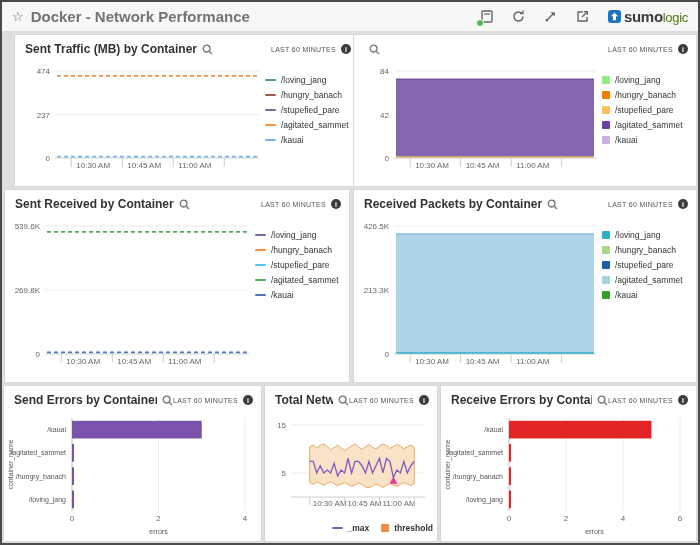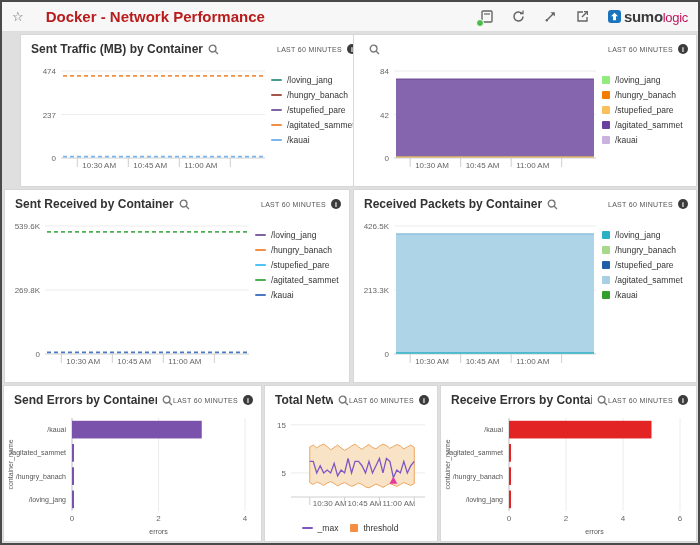--- a/index.html
+++ b/index.html
@@ -3,32 +3,32 @@
 <meta charset="utf-8">
 <style>
   * { box-sizing: border-box; margin: 0; padding: 0; }
   body { font-family: "Liberation Sans", sans-serif; background: #fff; }
   .page { position: relative; width: 700px; height: 545px; border: 2px solid #4a4a4a; background: #dfdfdf; overflow: hidden; }
 
   
   header { position: absolute; left: 0; top: 0; width: 696px; height: 30px; background: #f7f7f7; border-bottom: 1px solid #ddd; display: flex; align-items: center; padding: 0 10px; }
   .star { font-size: 13px; color: #666; cursor: pointer; }
   .star::before { content: "\2606"; }
-  h1.dtitle { font-size: 15px; font-weight: bold; color: #b91c1c; margin-left: 22px; white-space: nowrap; }
+  h1.dtitle { font-size: 15px; font-weight: bold; color: #737373; margin-left: 7px; white-space: nowrap; }
   .hicons { margin-left: auto; display: flex; align-items: center; gap: 17px; }
   .hicon { position: relative; width: 15px; height: 15px; cursor: pointer; }
   .badge { position: absolute; left: -3px; bottom: -3px; width: 8px; height: 8px; border-radius: 50%; background: #4cbb4c; border: 1px solid #fff; }
   .logo { display: flex; align-items: center; margin-left: 18px; gap: 3px; }
   .logomark { width: 13px; height: 13px; border-radius: 3px; background: #1c75bc; display: flex; align-items: center; justify-content: center; }
   .logosumo { font-size: 15px; font-weight: bold; color: #3a3a3a; letter-spacing: -0.3px; }
-  .logologic { font-size: 13px; color: #be185d; letter-spacing: -0.3px; margin-top: 8px; }
+  .logologic { font-size: 13px; color: #4d7c0f; letter-spacing: -0.3px; margin-top: 8px; }
 
   
   .panel { position: absolute; background: #fff; border: 1px solid #d7d7d7; display: flex; flex-direction: column; }
-  .p1 { left: 18px;   top: 32px;  width: 346px; height: 153px; }
+  .p1 { left: 12px;   top: 32px;  width: 346px; height: 153px; }
   .p2 { left: 351px; top: 32px;  width: 344px; height: 153px; }
   .p3 { left: 2px;   top: 187px; width: 346px; height: 194px; }
   .p4 { left: 351px; top: 187px; width: 344px; height: 194px; text-align: right; }
   .p5 { left: 1px;   top: 383px; width: 259px; height: 157px; }
   .p6 { left: 262px; top: 383px; width: 174px; height: 157px; }
   .p7 { left: 438px; top: 383px; width: 257px; height: 157px; }
 
   .phead { display: flex; align-items: center; padding: 6px 8px 2px 10px; flex: 0 0 24px; min-width: 0; }
   .ptitle { font-size: 12px; font-weight: bold; color: #333; white-space: nowrap; overflow: hidden; flex: 0 1 auto; }
   .zoomicon { margin-left: 5px; flex: 0 0 auto; cursor: pointer; }
@@ -37,21 +37,21 @@
   .pinfo::before { content: "i"; }
 
   .pbody { flex: 1; display: flex; min-height: 0; padding: 2px 4px 4px 2px; }
   .pbody.col { flex-direction: column; }
   .chart { flex: 1; min-width: 0; min-height: 0; }
 
   .legend { width: 90px; flex: 0 0 90px; padding-top: 14px; display: flex; flex-direction: column; gap: 5px; }
   .legend .li { display: flex; align-items: center; gap: 5px; font-size: 8.5px; color: #333; cursor: pointer; white-space: nowrap; }
   .sw-line { width: 11px; height: 2px; border-radius: 1px; flex: 0 0 11px; }
   .sw-sq { width: 8px; height: 8px; border-radius: 1px; flex: 0 0 8px; }
-  .legend.hleg { width: auto; flex: 0 0 18px; flex-direction: row; justify-content: center; align-items: center; gap: 12px; padding: 0; }
+  .legend.hleg { width: auto; flex: 0 0 18px; flex-direction: row; justify-content: flex-end; align-items: center; gap: 12px; padding: 0; font-weight: bold; }
 
   svg text { font-family: "Liberation Sans", sans-serif; font-size: 8px; fill: #666; }
   svg text.cat { font-size: 7px; fill: #555; }
   svg text.axl { font-size: 7px; fill: #555; }
 </style>
 </head>
 <body>
 
 <div class="page">
 

